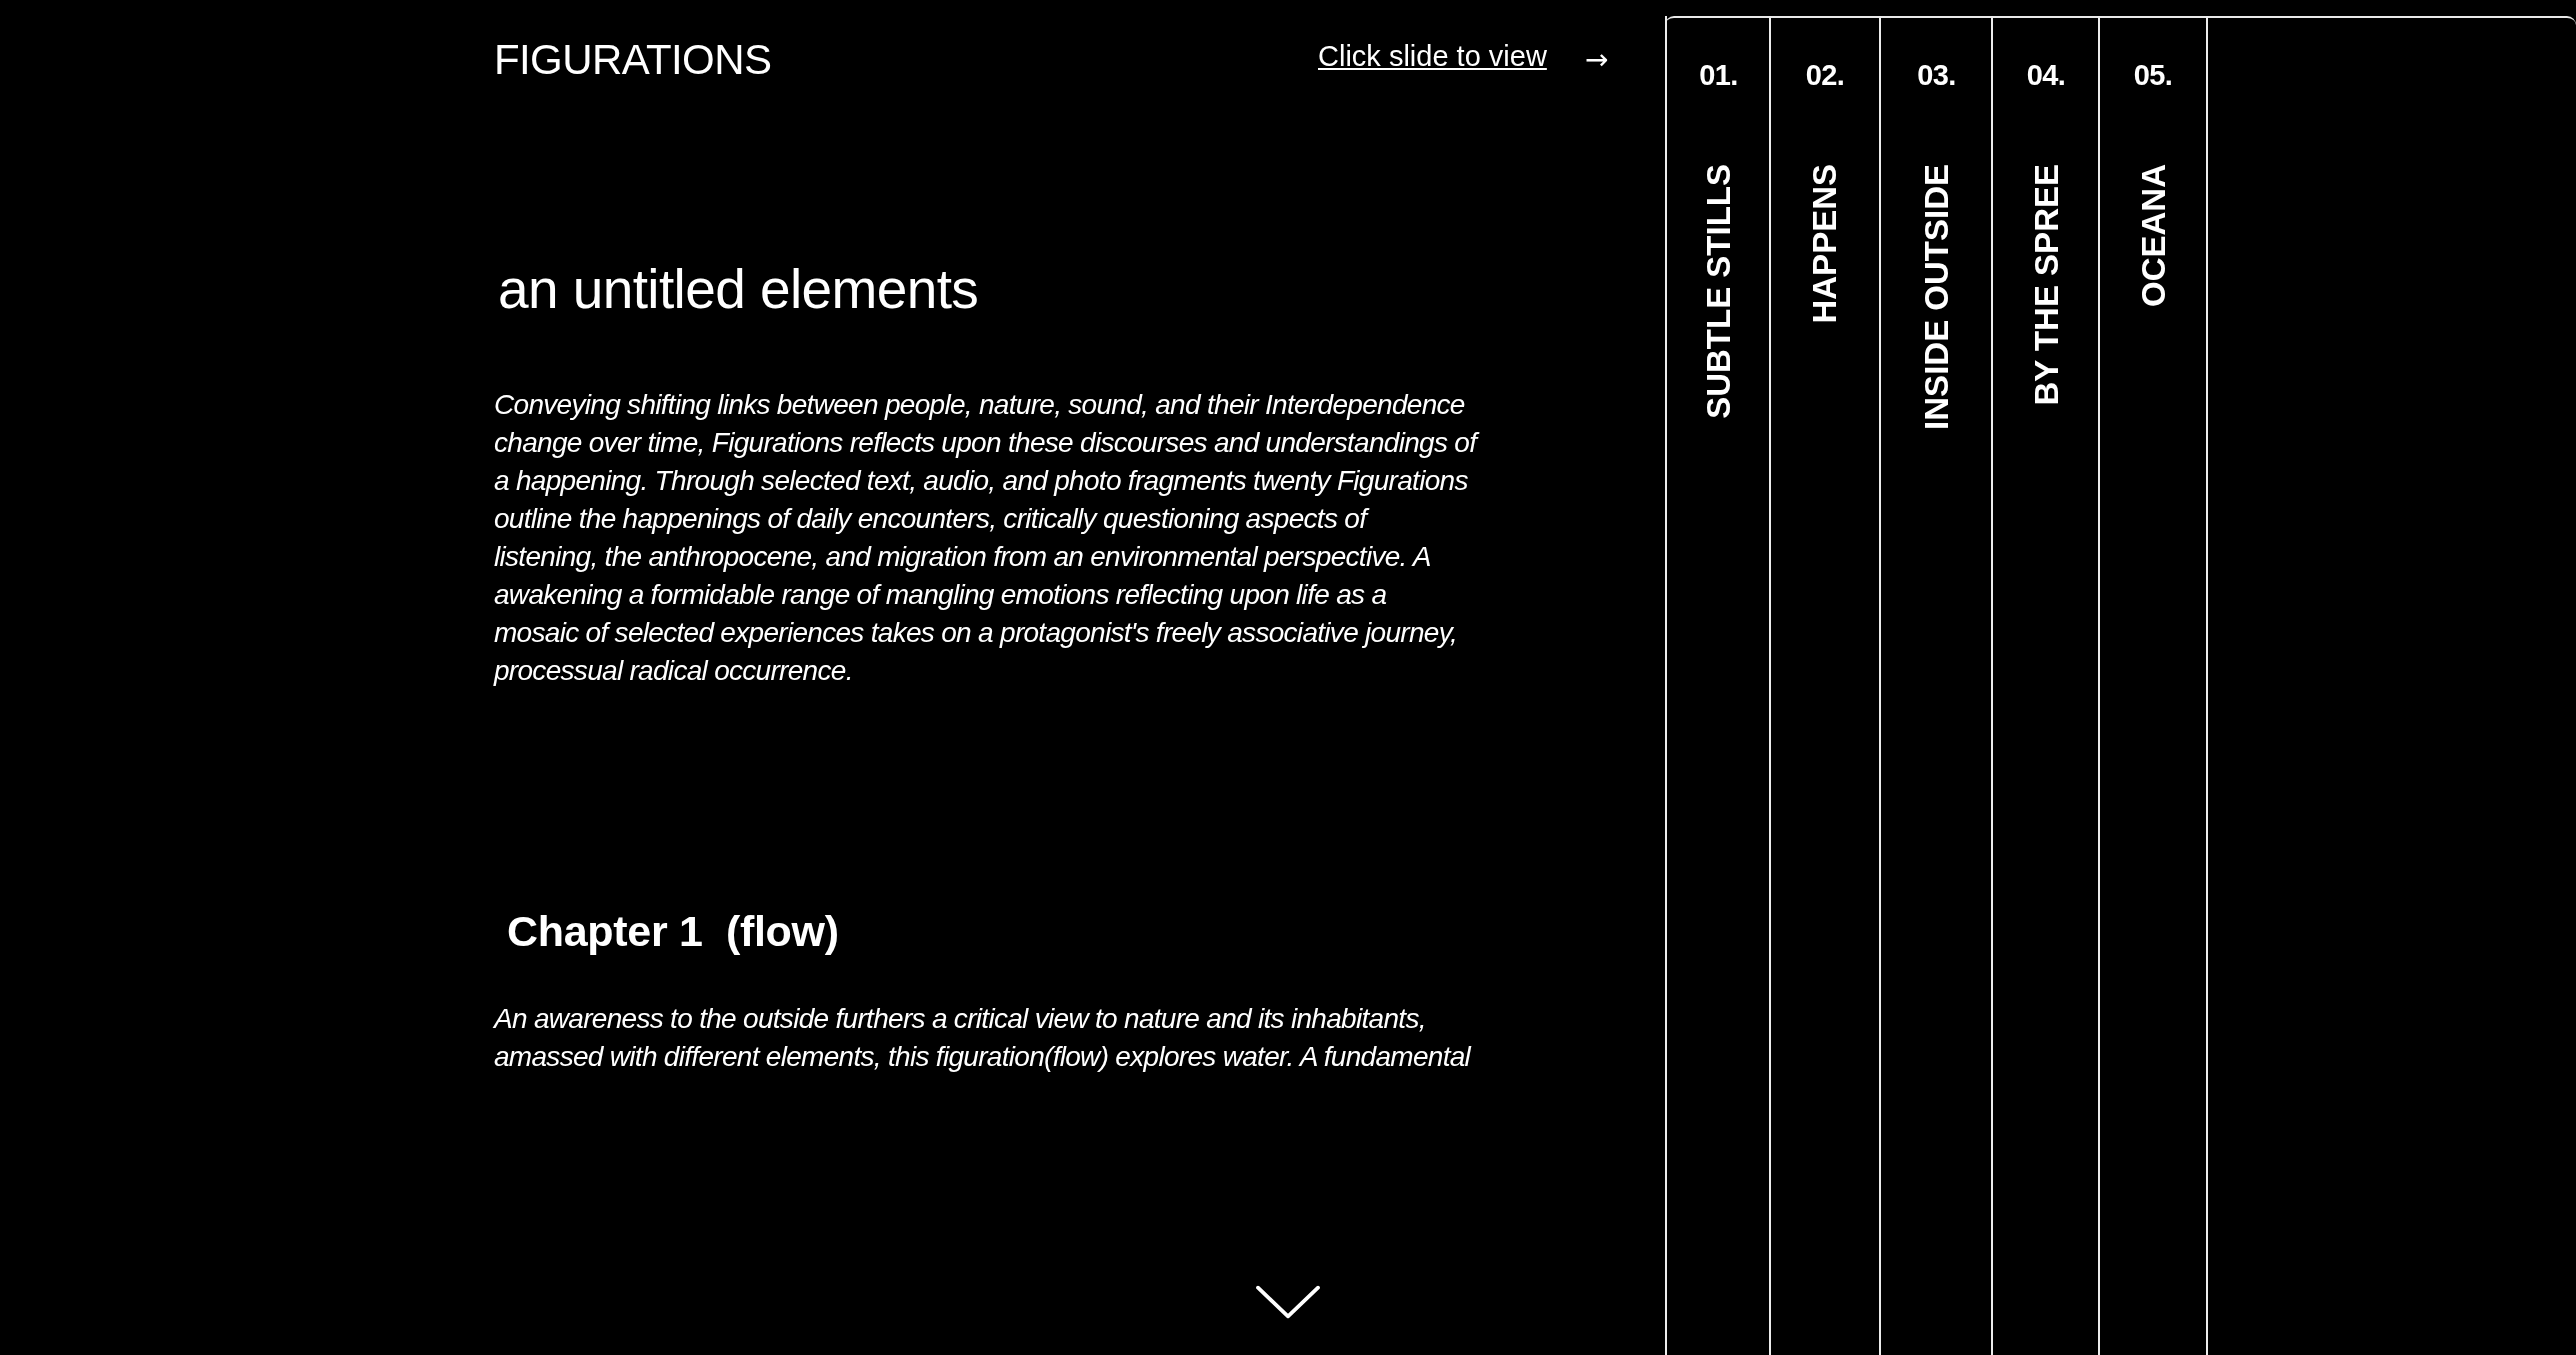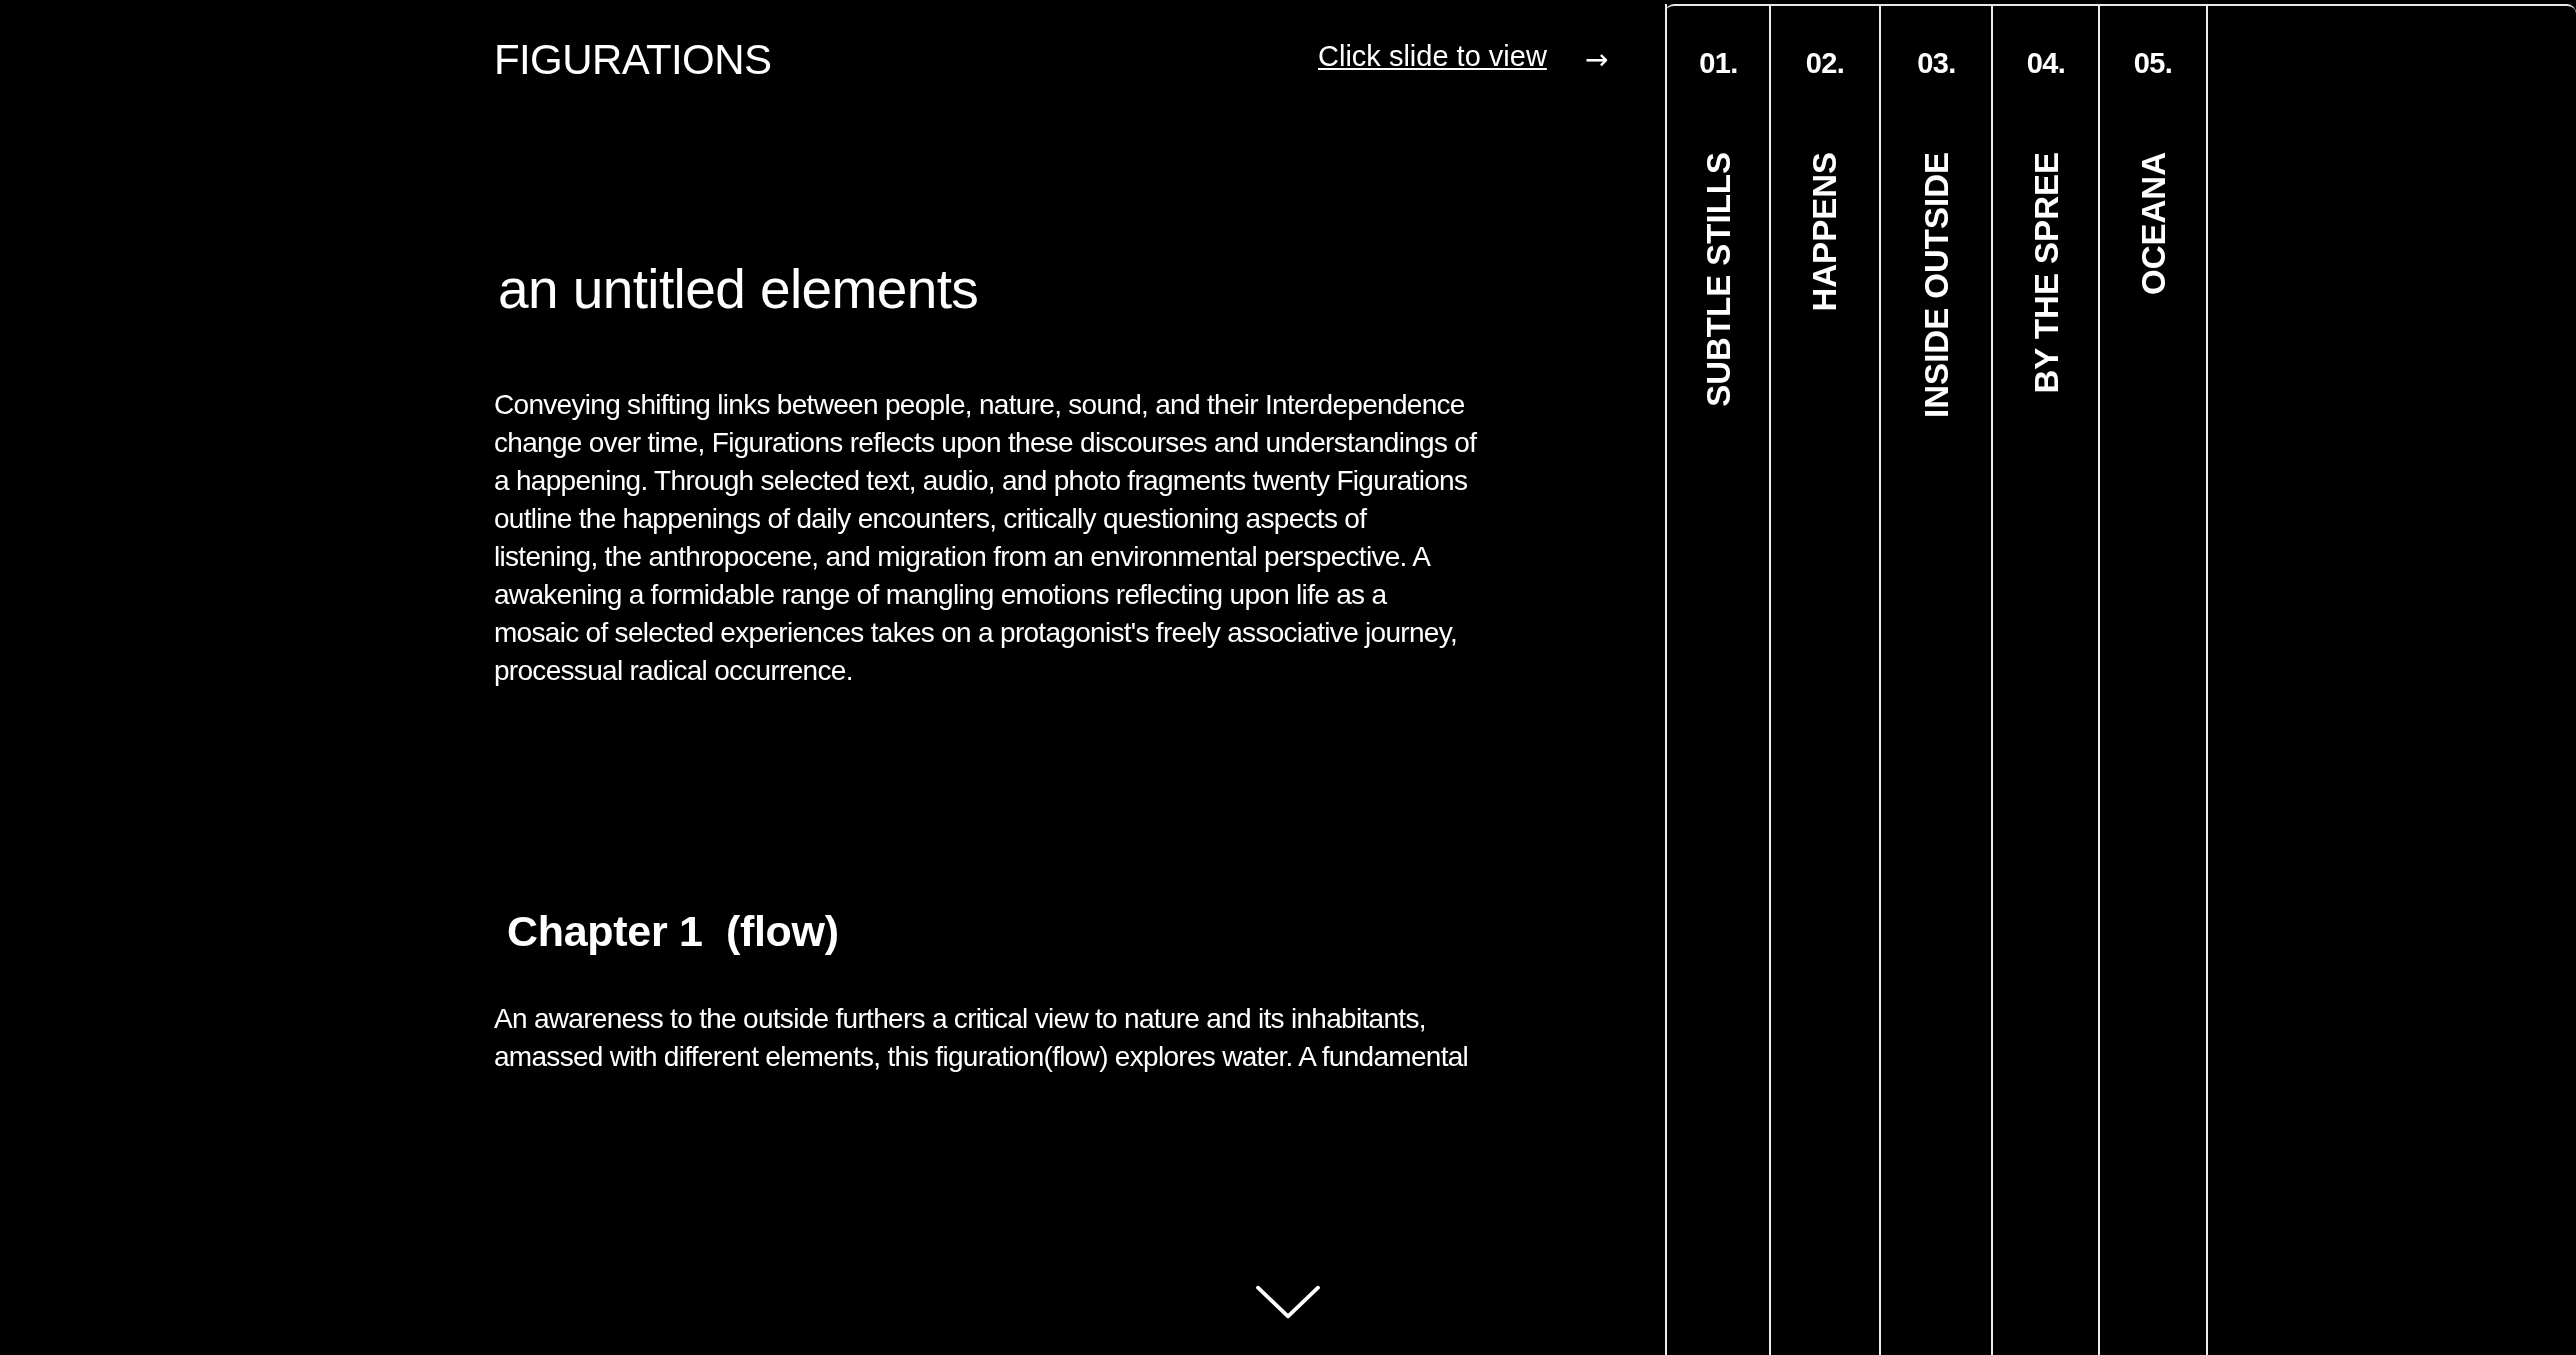--- a/index.html
+++ b/index.html
@@ -59,21 +59,21 @@
     }
     .para {
       position: absolute;
       left: 494px;
       margin: 0;
       font-size: 28px;
       line-height: 38px;
       letter-spacing: -0.7px;
       white-space: nowrap;
     }
-    .para .line { display: block; }
+    .para .line { display: block; font-style: italic; }
     .intro { top: 386px; }
     .chapter-title {
       position: absolute;
       left: 507px;
       top: 901px;
       margin: 0;
       font-size: 43px;
       line-height: 60px;
       font-weight: 700;
       letter-spacing: -0.3px;
@@ -87,21 +87,21 @@
       width: 70px;
       height: 44px;
       cursor: pointer;
     }
     .scroll-down svg { display: block; }
 
     
     .slides {
       position: absolute;
       left: 1665px;
-      top: 4px;
+      top: 16px;
       right: 0;
       height: 1200px;
       border-top: 2.5px solid #e8e8e8;
       box-sizing: border-box;
       border-radius: 9px;
     }
     .slide {
       position: absolute;
       top: -2.5px;
       height: 1358px;

